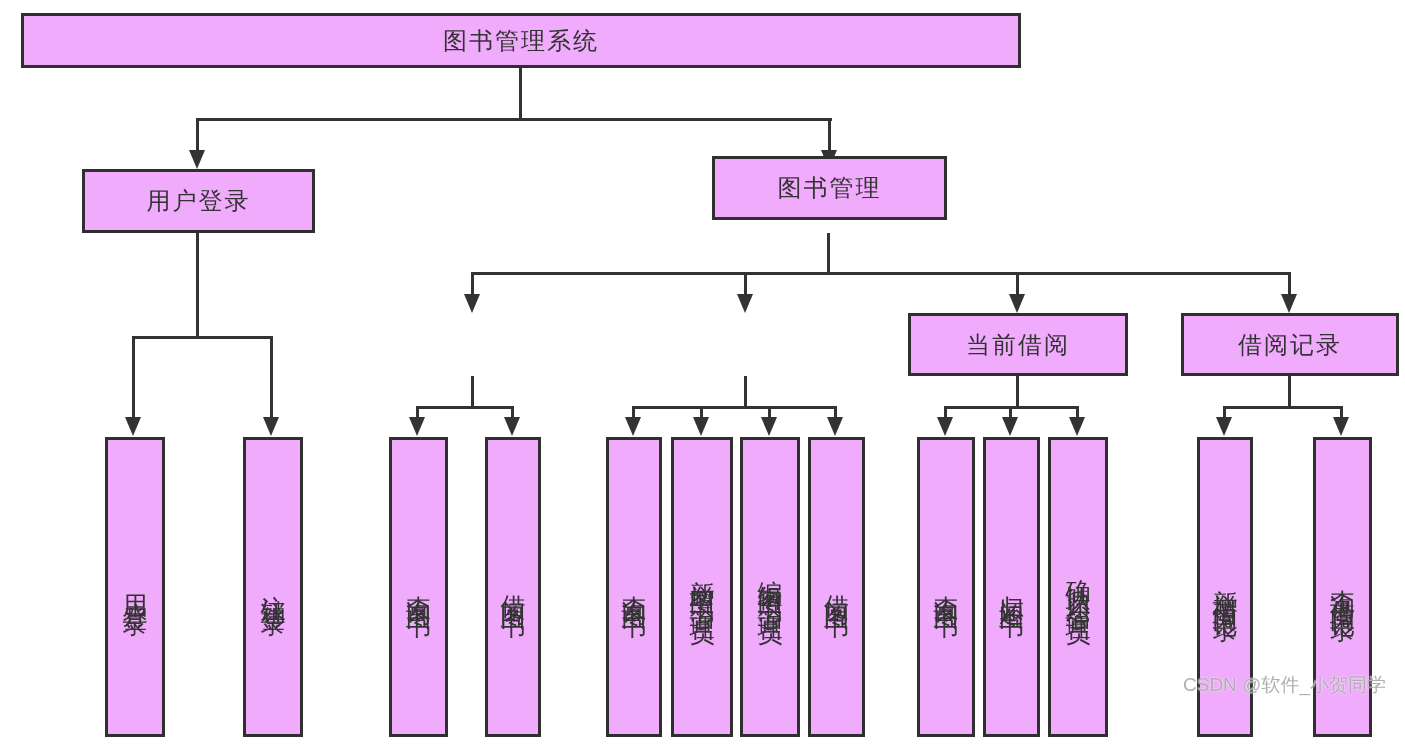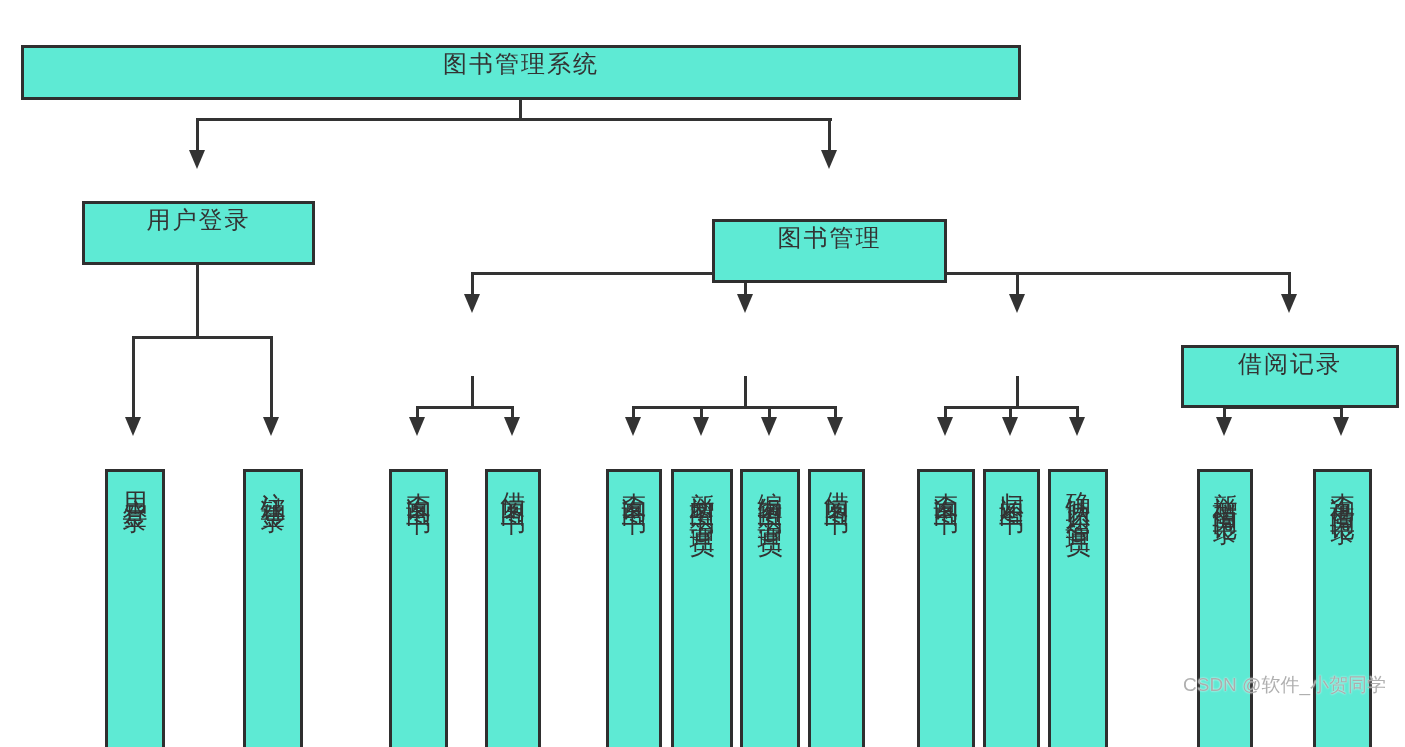--- a/index.html
+++ b/index.html
@@ -12,27 +12,27 @@
   .canvas{
     position:relative;
     width:1405px;
     height:747px;
     background:#ffffff;
     overflow:hidden;
   }
   
   .box{
     position:absolute;
-    background:#5eead4;
+    background:#f0abfc;
     border:3px solid var(--border);
     box-sizing:border-box;
     display:flex;
+    align-items:center;
     justify-content:center;
     z-index:2;
-    margin-top:32px;
   }
   .box .lbl{
     color:var(--text);
     font-size:24px;
     letter-spacing:2px;
     white-space:nowrap;
   }
   .box.vbox .lbl{
     writing-mode:vertical-rl;
     text-orientation:mixed;
@@ -72,21 +72,21 @@
   <div class="vl" style="left:519px;top:68px;height:52px"></div>
   <div class="hl" style="left:196px;top:118px;width:636px"></div>
   <div class="vl" style="left:196px;top:118px;height:34px"></div>
   <div class="vl" style="left:828px;top:118px;height:34px"></div>
   <div class="ah" style="left:189px;top:150px"></div>
   <div class="ah" style="left:821px;top:150px"></div>
 
   <div class="box" style="left:82px;top:169px;width:233px;height:64px">
     <span class="lbl">用户登录</span>
   </div>
-  <div class="box" style="left:712px;top:187px;width:235px;height:64px">
+  <div class="box" style="left:712px;top:156px;width:235px;height:64px">
     <span class="lbl">图书管理</span>
   </div>
 
   <div class="vl" style="left:196px;top:233px;height:106px"></div>
   <div class="hl" style="left:132px;top:336px;width:141px"></div>
   <div class="vl" style="left:132px;top:336px;height:82px"></div>
   <div class="vl" style="left:270px;top:336px;height:82px"></div>
   <div class="ah" style="left:125px;top:417px"></div>
   <div class="ah" style="left:263px;top:417px"></div>
 
@@ -94,20 +94,23 @@
   <div class="hl" style="left:471px;top:272px;width:820px"></div>
   <div class="vl" style="left:471px;top:272px;height:24px"></div>
   <div class="vl" style="left:744px;top:272px;height:24px"></div>
   <div class="vl" style="left:1016px;top:272px;height:24px"></div>
   <div class="vl" style="left:1288px;top:272px;height:24px"></div>
   <div class="ah" style="left:464px;top:294px"></div>
   <div class="ah" style="left:737px;top:294px"></div>
   <div class="ah" style="left:1009px;top:294px"></div>
   <div class="ah" style="left:1281px;top:294px"></div>
 
+  <div class="box" style="left:908px;top:313px;width:220px;height:63px">
+    <span class="lbl">当前借阅</span>
+  </div>
   <div class="box" style="left:1181px;top:313px;width:218px;height:63px">
     <span class="lbl">借阅记录</span>
   </div>
 
   <div class="vl" style="left:471px;top:376px;height:33px"></div>
   <div class="hl" style="left:416px;top:406px;width:98px"></div>
   <div class="vl" style="left:416px;top:406px;height:13px"></div>
   <div class="vl" style="left:511px;top:406px;height:13px"></div>
   <div class="ah" style="left:409px;top:417px"></div>
   <div class="ah" style="left:504px;top:417px"></div>

